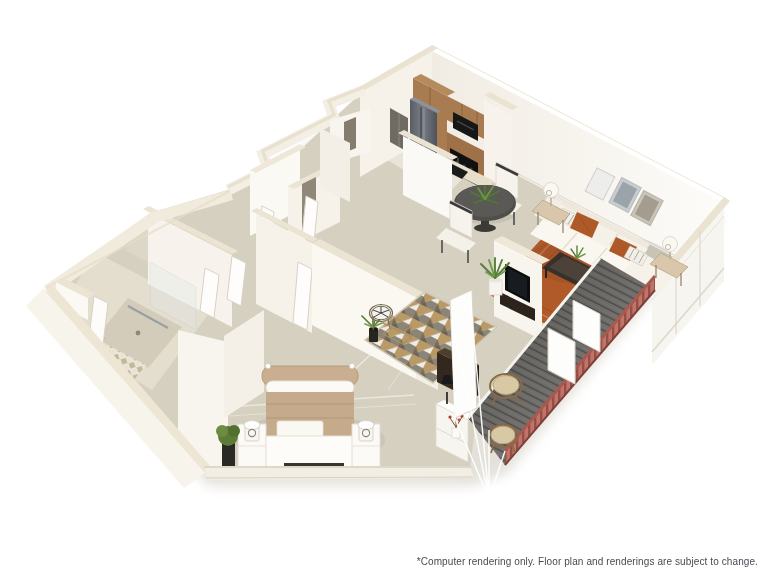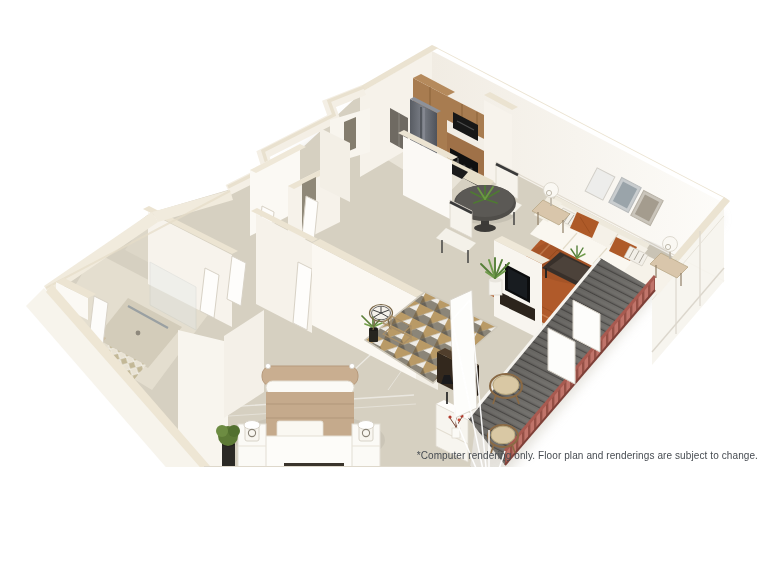--- a/index.html
+++ b/index.html
@@ -1,17 +1,17 @@
 <!DOCTYPE html>
 <html><head>
 <meta charset="utf-8">
 <style>
   html,body{margin:0;padding:0;background:#ffffff;}
   .stage{
-    position:relative;width:764px;height:467px;background:#ffffff;overflow:hidden;
+    position:relative;width:764px;height:573px;background:#ffffff;overflow:hidden;
     font-family:"Liberation Sans",sans-serif;
   }
   .stage svg{position:absolute;left:0;top:0;}
   .disclaimer{
     position:absolute;right:6px;bottom:6px;
     font-size:10px;color:#474c52;letter-spacing:.1px;
     font-family:"Liberation Sans",sans-serif;
   }
 </style>
 </head>

